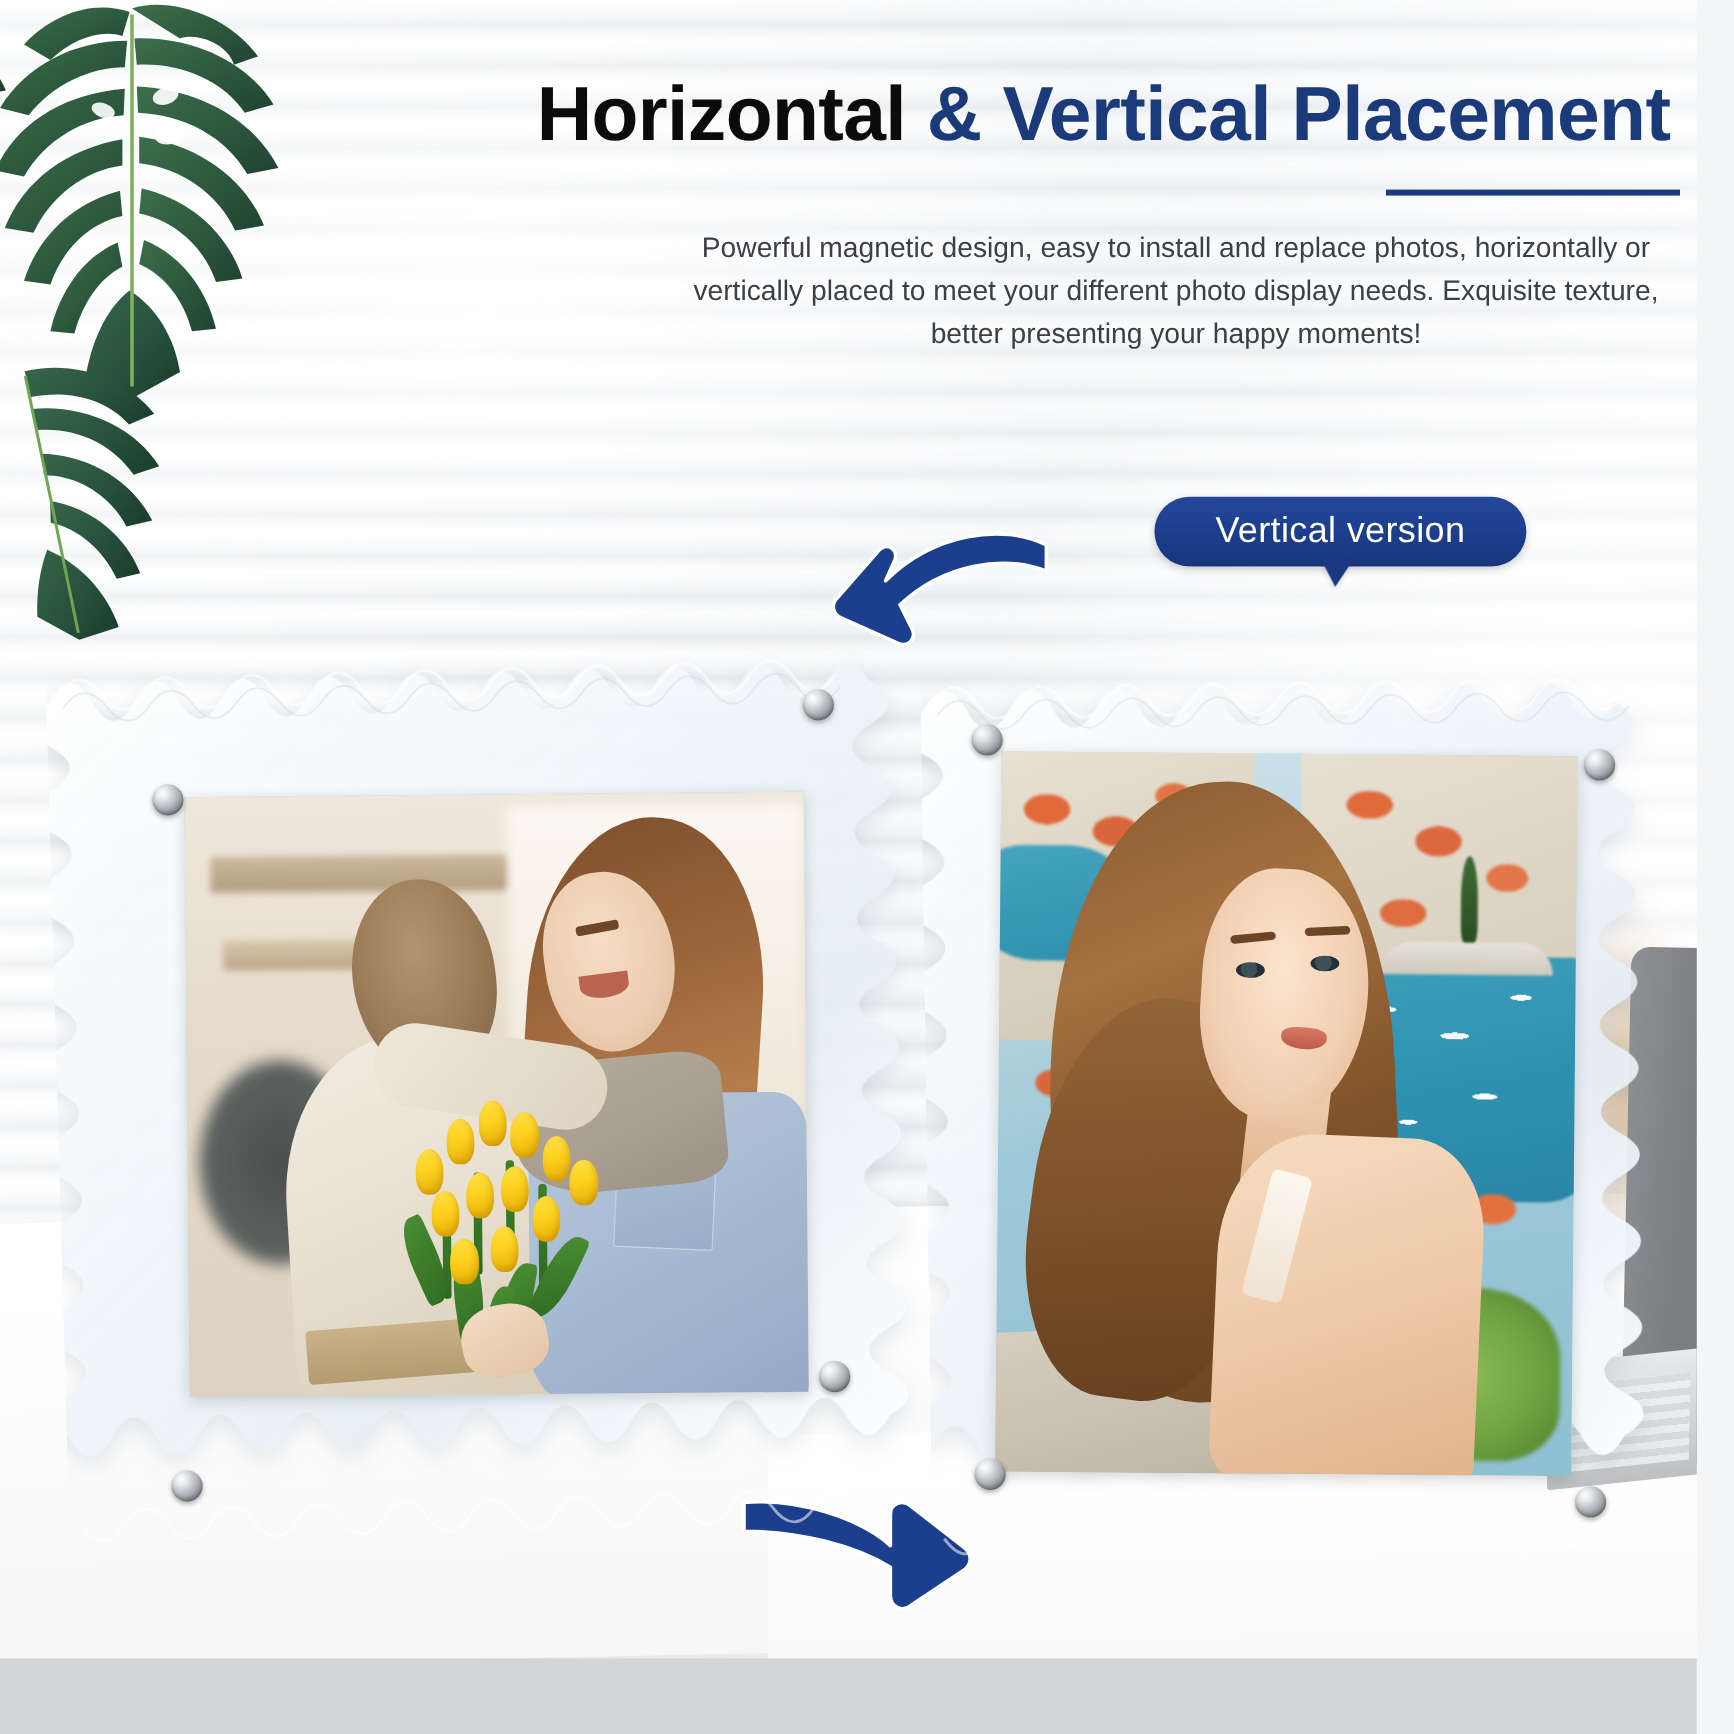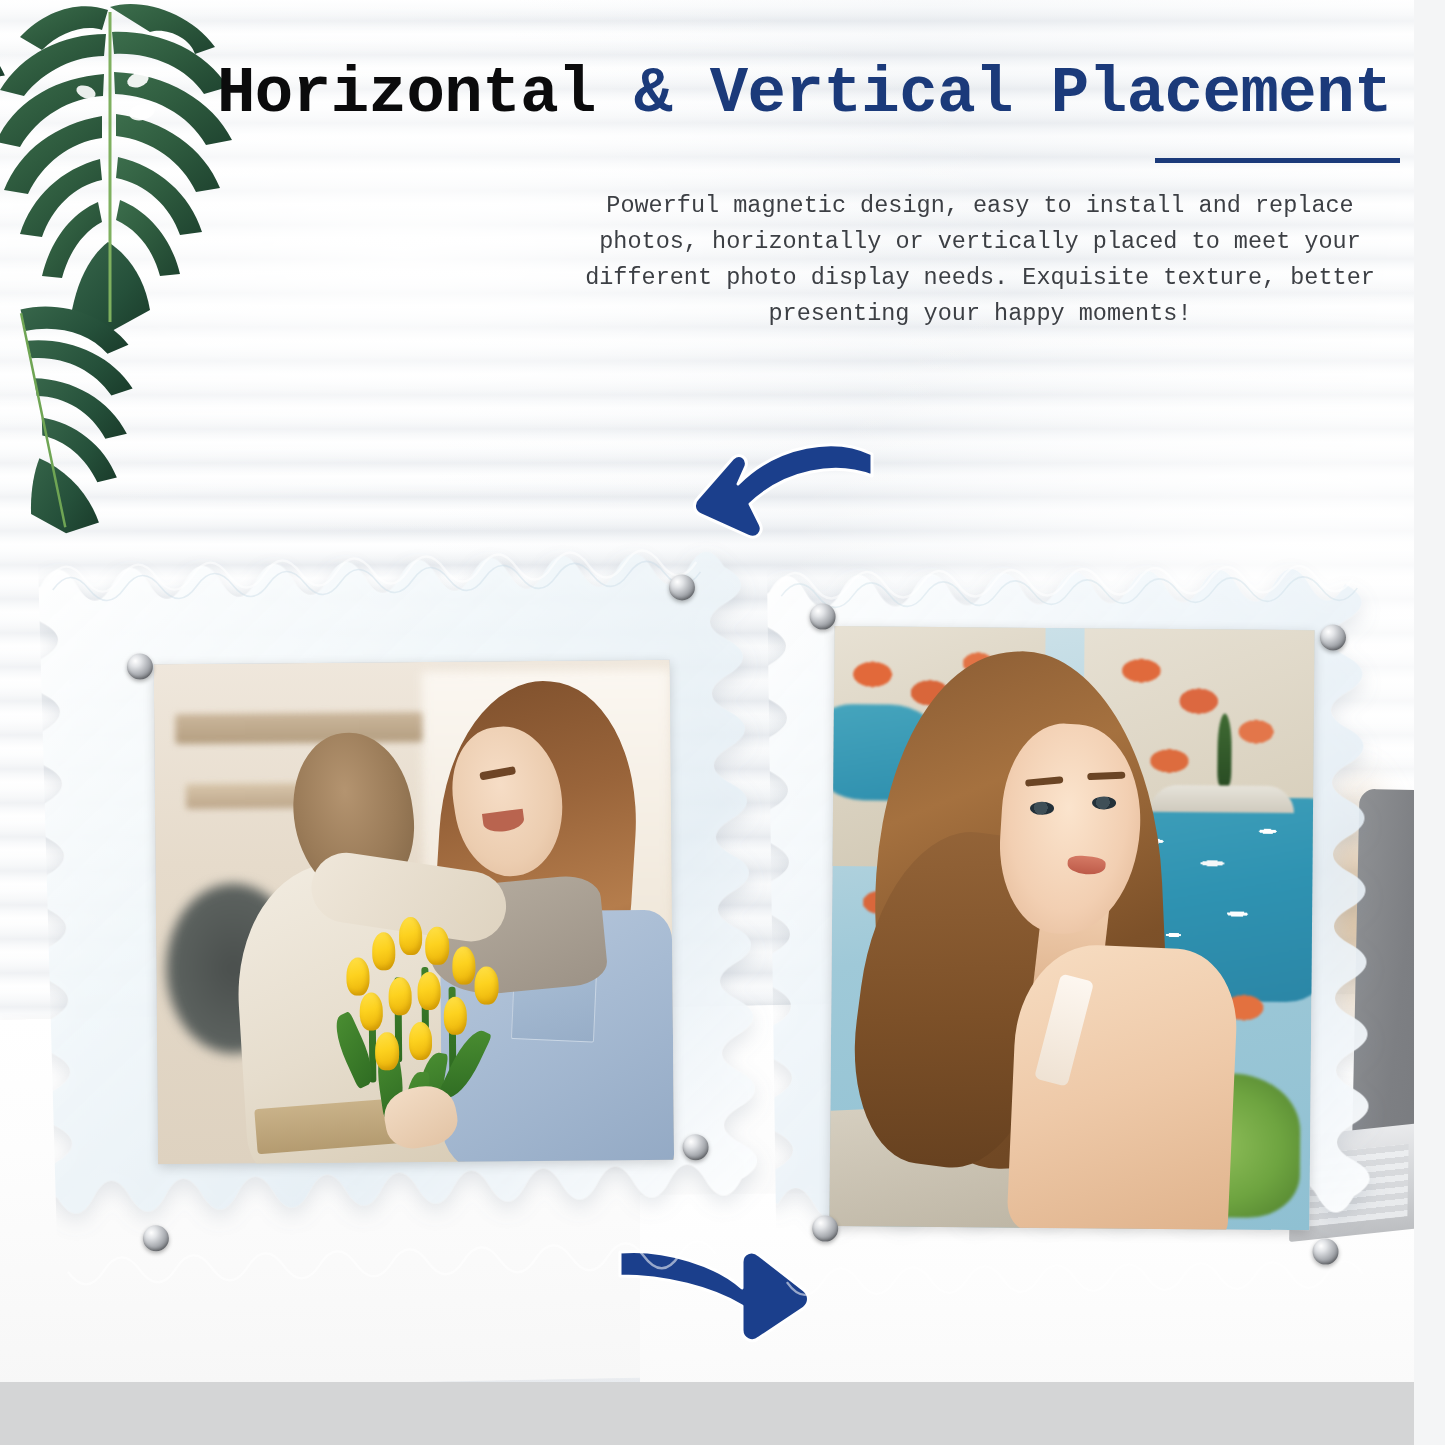--- a/index.html
+++ b/index.html
@@ -5,21 +5,21 @@
 <style>
   * { margin:0; padding:0; box-sizing:border-box; }
   html,body { width:1445px; height:1445px; overflow:hidden; }
   body {
     font-family: "Liberation Sans", sans-serif;
     background:#f4f5f6;
     position:relative;
   }
 
   
-  #stage { position:absolute; inset:0; width:1414px; height:1445px; overflow:hidden;font-family:Liberation Mono, monospace; }
+  #stage { position:absolute; inset:0; width:1414px; height:1445px; overflow:hidden; }
 
   
   .bg-blinds {
     position:absolute; left:0; top:0; width:1445px; height:1390px;
     background:
       linear-gradient(180deg,
         rgba(255,255,255,0.0) 0%,
         rgba(255,255,255,0.0) 100%),
       repeating-linear-gradient(180deg,
         #ffffff 0px,
@@ -474,20 +474,24 @@
 
   <div class="header">
     <div class="title nosel">
       <span class="blk">Horizontal </span><span class="blu">&amp; Vertical Placement</span>
     </div>
     <div class="title-rule"></div>
     <div class="subtitle nosel">Powerful magnetic design, easy to install and replace photos, horizontally or vertically placed to meet your different photo display needs. Exquisite texture, better presenting your happy moments!</div>
   </div>
 
 
+  <div class="badge" id="badge-v">
+    <span>Vertical version</span>
+    <span class="tail"></span>
+  </div>
 
   <div class="arrow-wrap" id="arrow-left">
     <svg width="190" height="118" viewBox="0 0 190 118">
       <path d="M186 22 C 150 4, 92 12, 52 52 L 60 34 C 62 26, 54 20, 47 26 L 12 66 C 6 72, 8 80, 15 83 L 62 104 C 71 108, 78 100, 74 92 L 64 72 C 100 38, 150 30, 186 44 Z" fill="#1b3f8c" stroke="#ffffff" stroke-width="3" stroke-linejoin="round"></path>
     </svg>
   </div>
 
   <div class="arrow-wrap" id="arrow-right">
     <svg width="196" height="110" viewBox="0 0 196 110">
       <path d="M6 14 C 52 10, 104 28, 128 50 L 128 24 C 128 15, 138 11, 145 17 L 190 52 C 196 57, 196 65, 190 70 L 145 100 C 138 106, 128 101, 128 92 L 128 68 C 98 50, 52 38, 6 38 Z" fill="#1b3f8c" stroke="#ffffff" stroke-width="3" stroke-linejoin="round"></path>

